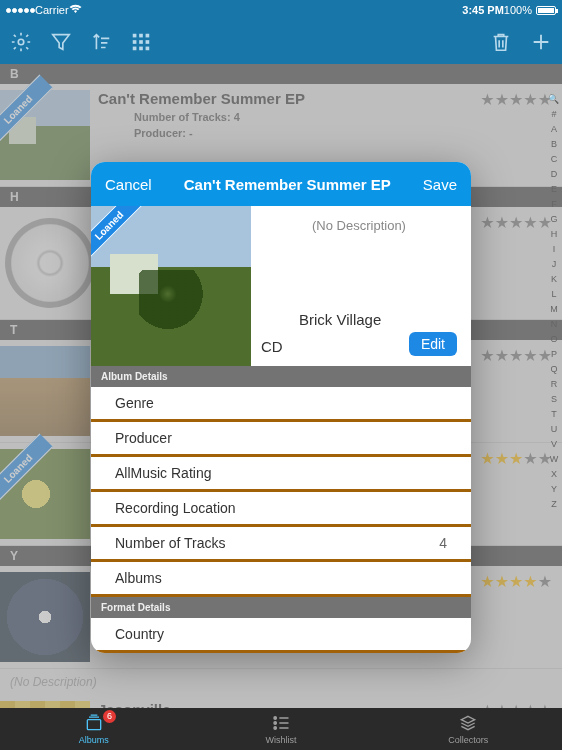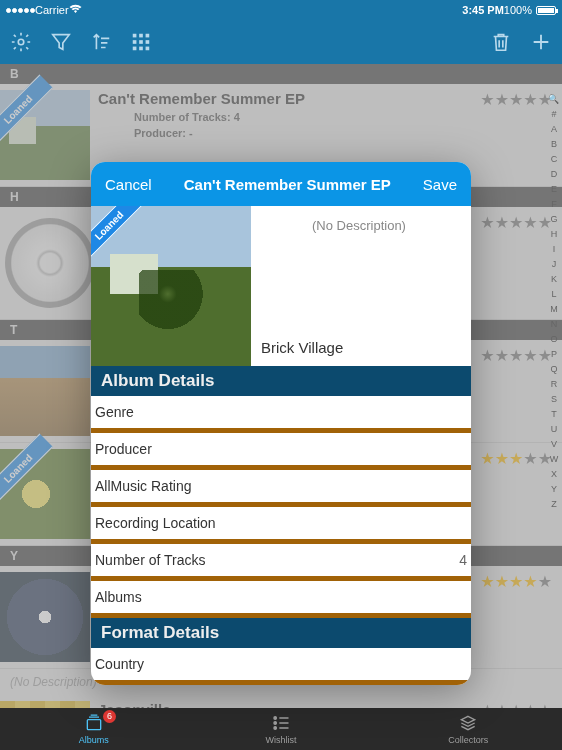--- a/index.html
+++ b/index.html
@@ -57,26 +57,26 @@
 .modal { position: absolute; left: 50%; top: 162px; transform: translate(-50%, 0); width: 380px; background: #fff; border-radius: 14px; box-shadow: 0 8px 40px rgba(0,0,0,.35); overflow: hidden; z-index: 20; }
 .modal-header { height: 44px; background: #0b95e6; display: flex; align-items: center; padding: 0 14px; color: #fff; }
 .modal-header .cancel, .modal-header .save { font-size: 15px; }
 .modal-header .mtitle { flex: 1; text-align: center; font-size: 15px; font-weight: 600; }
 .modal-top { display: flex; padding: 0; position:relative; }
 .modal-top .art { width: 160px; height: 160px; background: linear-gradient(#a8c4dc 38%, #4f6e2e 38%); position: relative; flex-shrink:0; margin:0; overflow:hidden;}
 .modal-top .art::before{content:'';position:absolute;left:12%;top:30%;width:30%;height:25%;background:#d6e0cc;}
 .modal-top .art::after{content:'';position:absolute;left:30%;top:40%;width:60%;height:50%;background:radial-gradient(circle at 30% 30%, rgba(30,60,10,.0) 0, rgba(30,60,10,.7) 10% 40%, transparent 40%);}
 .modal-top .side { flex: 1; padding: 8px 14px 10px 10px; display:flex; flex-direction:column;}
 .modal-top .desc { color: #888; font-size: 13px; text-align: center; margin-top:4px;}
-.modal-top .artist { font-size: 15px; color: #333; margin-top:auto;}
+.modal-top .artist { font-size: 15px; color: #333; margin-top:auto;margin-left:38px;}
 .modal-top .format { font-size: 15px; color: #333; margin-top:4px;}
 .modal-top .editbtn { align-self:flex-end; background:#1e88e5; color:#fff; border:none; border-radius:6px; padding:4px 12px; font-size:14px; margin-top:-22px;}
 .modal-top .ribbon { top:10px; left:-22px; }
-.section-bar { background: #0c4a6e; color: #eee; font-size: 17px; font-weight: 600; padding: 5px 10px; }
-.detail-row { display: flex; padding: 8px 4px; border-bottom: 5px solid #a16207; font-size: 14px; color: #333; }
+.section-bar { background: #737373; color: #eee; font-size: 10px; font-weight: 600; padding: 5px 10px; }
+.detail-row { display: flex; padding: 8px 24px; border-bottom: 3px solid #a16207; font-size: 14px; color: #333; }
 .detail-row .val { margin-left: auto; color: #666; }
 </style>
 </head>
 <body>
 
 <div class="statusbar">
   <div class="left">
     <span class="sig-dots">
         <i></i>
         <i></i>
@@ -249,20 +249,24 @@
     <span class="mtitle">Can't Remember Summer EP</span>
     <span class="save">Save</span>
   </div>
   <div class="modal-top">
     <div class="art">
       <div class="ribbon">Loaned</div>
     </div>
     <div class="side">
       <div class="desc">(No Description)</div>
       <div class="artist">Brick Village</div>
+      <div style="display:flex;align-items:center;margin-top:4px;">
+        <div class="format" style="flex:1">CD</div>
+        <button class="editbtn" style="margin:0">Edit</button>
+      </div>
     </div>
   </div>
   <div class="section-bar">Album Details</div>
   <div id="album-rows">
       <div class="detail-row">
         <span>Genre</span>
         <span class="val"></span>
       </div>
       <div class="detail-row">
         <span>Producer</span>

